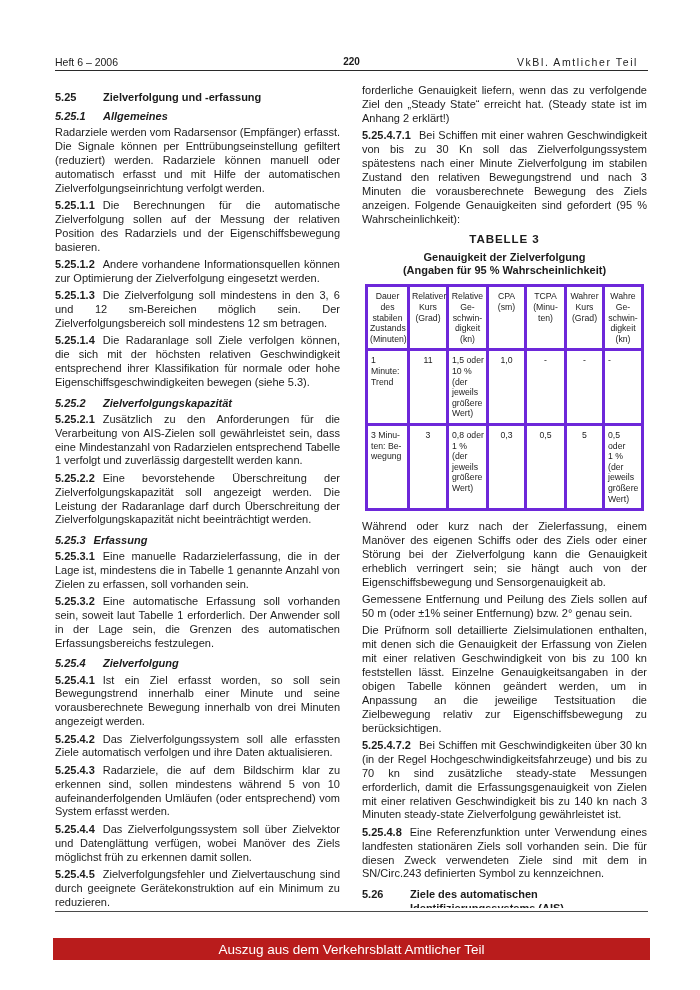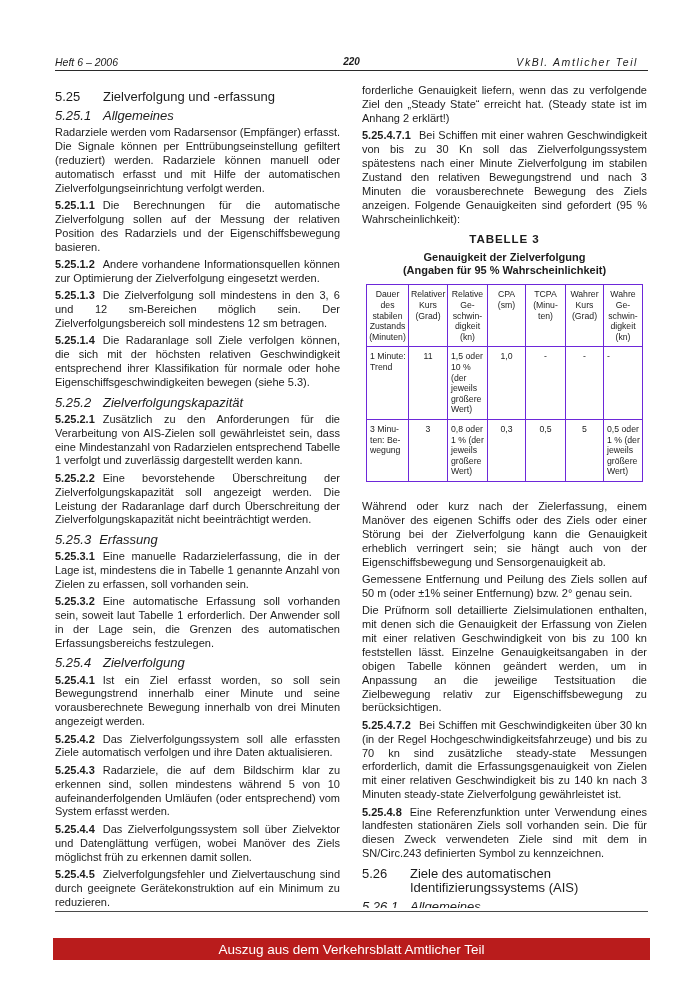--- a/index.html
+++ b/index.html
@@ -1,44 +1,44 @@
 <!DOCTYPE html>
 <html lang="de"><head>
 <meta charset="utf-8">
 <style>
   html,body{margin:0;padding:0;background:#ffffff;}
   .page{
     position:relative;width:700px;height:990px;background:#ffffff;
     font-family:"Liberation Sans",sans-serif;color:#1c1c1c;overflow:hidden;
   }
   
-  .hdr{position:absolute;top:56px;left:55px;right:52px;height:14px;font-size:10.5px;font-style:italic;}
+  .hdr{position:absolute;top:56px;left:55px;right:52px;height:14px;font-size:10.5px;}
   .hdr-left{position:absolute;left:0;top:0;}
   .hdr-center{position:absolute;left:0;right:0;text-align:center;top:0;font-weight:bold;font-size:10px;}
   .hdr-right{position:absolute;right:10px;top:0;letter-spacing:1.6px;}
   .hdr-rule{position:absolute;top:70px;left:55px;right:52px;border-top:1.4px solid #2a2a2a;}
   
   .columns{position:absolute;top:84px;left:55px;right:52px;height:824px;display:flex;gap:22px;overflow:hidden;}
   .col{width:285px;flex:none;overflow:hidden;}
   p.para{font-size:11px;line-height:13.9px;text-align:justify;margin:0 0 3.4px 0;hyphens:auto;-webkit-hyphens:auto;}
   .pnum{font-weight:bold;margin-right:8px;}
-  .heading{display:flex;font-size:13px;font-weight:normal;line-height:14px;margin:5.5px 0 3.2px 0;}
+  .heading{display:flex;font-size:11px;font-weight:bold;line-height:14px;margin:5.5px 0 3.2px 0;}
   .heading .hnum{width:48px;flex:none;}
   .heading.h2 .hnum,.heading.h2 .htitle{font-style:italic;}
   .heading.h2small .hnum{width:auto;margin-right:8px;font-style:italic;}
   .heading.h2small .htitle{font-style:italic;}
   .heading .htitle{flex:1;}
   
-  .table-block{margin-top:4px;margin-bottom:18px;}
+  .table-block{margin-top:4px;margin-bottom:9px;}
   .tcap1{text-align:center;font-weight:bold;font-size:11.6px;letter-spacing:0.9px;margin:6px 0 6px 0;}
   .tcap2{text-align:center;font-weight:bold;font-size:11px;line-height:13px;}
   .tcap3{text-align:center;font-weight:bold;font-size:11px;line-height:13px;margin-bottom:7px;}
   table.acc{border-collapse:collapse;table-layout:fixed;width:276px;margin:0 auto;border:1.6px solid #2a2a2a;}
   table.acc th,table.acc td{
-    border:1px solid #6d28d9;font-size:8.7px;line-height:10.6px;font-weight:normal;
+    border:3px solid #6d28d9;font-size:8.7px;line-height:10.6px;font-weight:normal;
     padding:4px 2px;vertical-align:top;white-space:pre-line;text-align:center;
   }
   table.acc td.al{text-align:left;padding-left:3px;}
   
   .bottom-rule{position:absolute;top:911px;left:55px;right:52px;border-top:1.2px solid #4a4a4a;}
   .footer-bar{
     position:absolute;top:938px;left:53px;right:50px;height:22px;background:#8f8f8f;
     color:#ffffff;display:flex;align-items:center;justify-content:center;font-size:13.5px;
   }
 </style>

